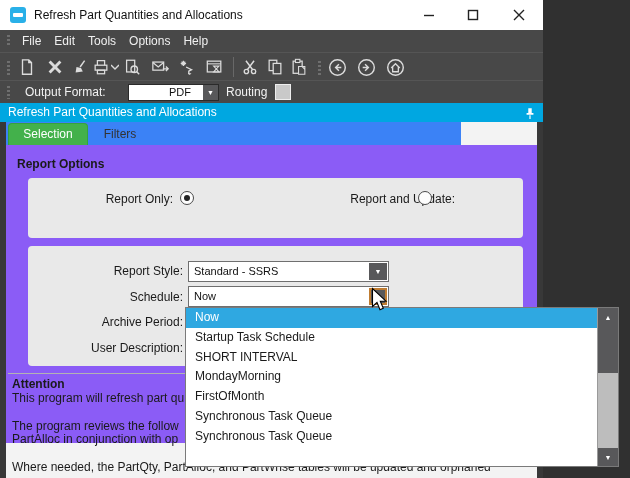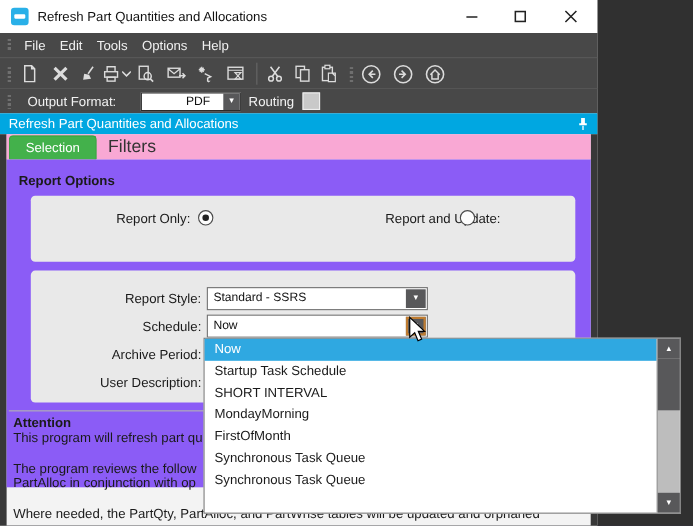--- a/index.html
+++ b/index.html
@@ -35,23 +35,23 @@
   .routing-box { position:absolute; left:275px; top:3px; width:16px; height:16px; background:#c9c9c9; border:1px solid #eeeeee; }
 
   
   .cyanbar { position:absolute; left:0; top:103px; width:543px; height:19px; background:#00a7e1; }
   .cyanbar .txt { position:absolute; left:8px; top:0; height:19px; line-height:19px; color:#ffffff; font-size:12px; }
   .pin { position:absolute; right:7px; top:3px; }
 
   
   .frame-left { position:absolute; left:0; top:122px; width:6px; height:356px; background:#383838; }
   .frame-right { position:absolute; left:537px; top:122px; width:6px; height:356px; background:#383838; }
-  .tabrow { position:absolute; left:6px; top:122px; width:531px; height:23px; background:#f9a8d4; }
+  .tabrow { position:absolute; left:6px; top:122px; width:455px; height:23px; background:#3b82f6; }
   .tab-active { position:absolute; left:2px; top:1px; width:80px; height:22px; background:#43b14b; border:1px solid #35a33d; border-bottom:none; border-radius:4px 4px 0 0; color:#fff; font-size:12px; text-align:center; line-height:20px; }
-  .tab-inactive { position:absolute; left:86px; top:1px; width:56px; height:22px; color:#333; font-size:16px; text-align:center; line-height:22px; }
+  .tab-inactive { position:absolute; left:86px; top:1px; width:56px; height:22px; color:#333; font-size:12px; text-align:center; line-height:22px; }
 
   
   .content { position:absolute; left:6px; top:145px; width:531px; height:298px; background:#8b5cf6; }
   .group-title { position:absolute; left:11px; top:12px; font-size:12px; font-weight:bold; color:#1a1a1a; }
   .panel { position:absolute; left:22px; width:495px; background:#e9e9e9; border-radius:4px; }
   .panel1 { top:33px; height:60px; }
   .panel2 { top:101px; height:120px; }
   .flabel { position:absolute; font-size:12px; color:#1a1a1a; text-align:right; white-space:nowrap; }
   .radio { position:absolute; width:14px; height:14px; border:1px solid #4a4a4a; border-radius:50%; background:#fdfdfd; }
   .radio.sel::after { content:""; position:absolute; left:3px; top:3px; width:6px; height:6px; border-radius:50%; background:#222; }

